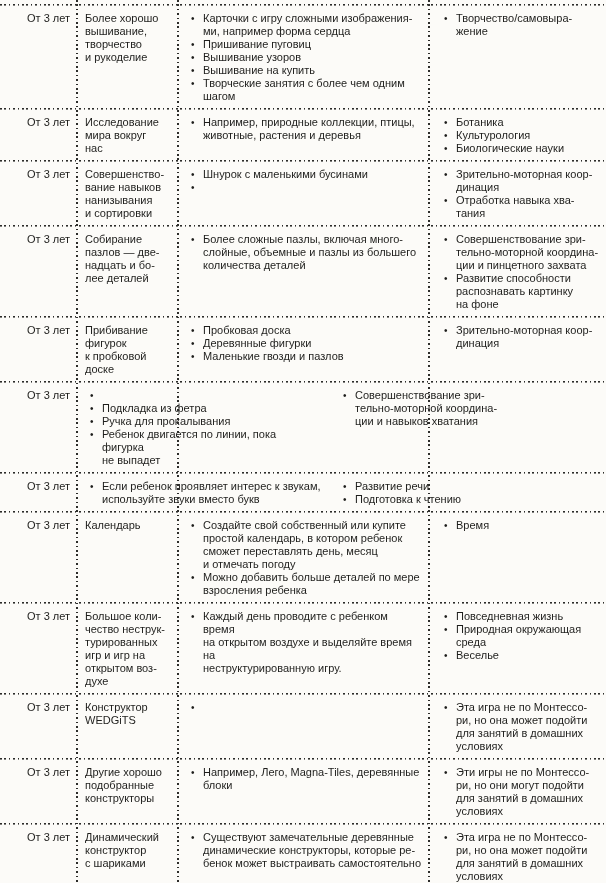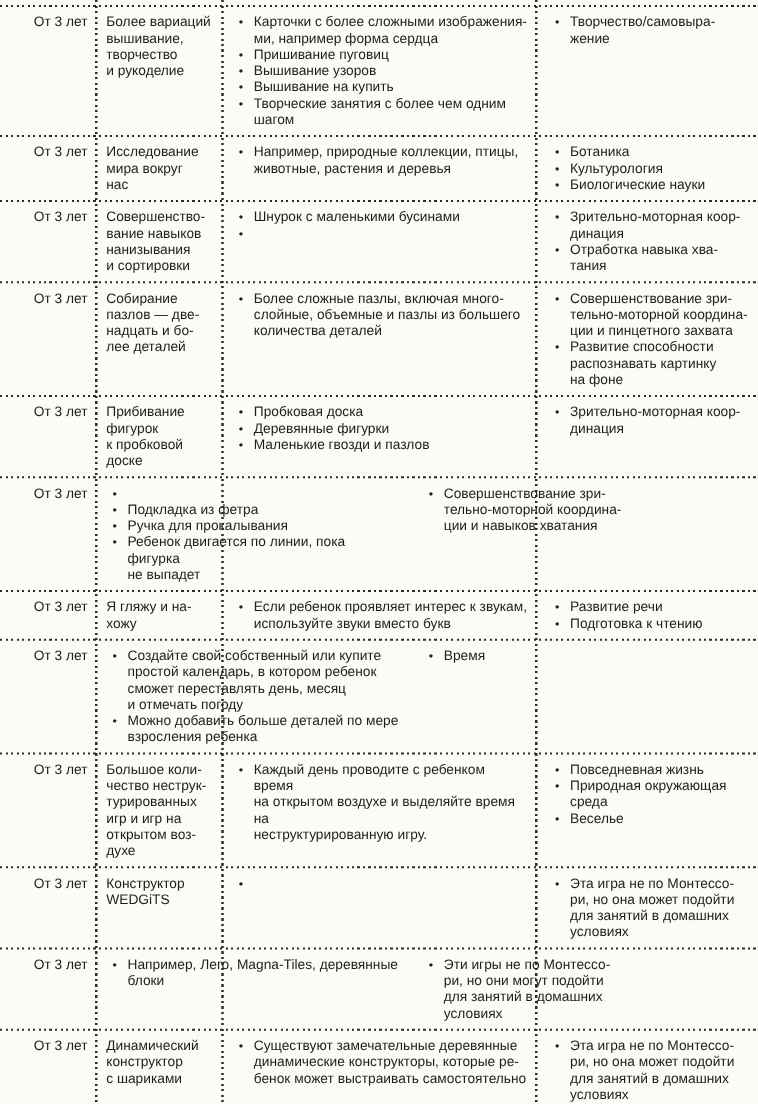--- a/index.html
+++ b/index.html
@@ -67,29 +67,29 @@
 </head>
 <body>
 
 <div class="table">
   <div class="vline v1"></div>
   <div class="vline v2"></div>
   <div class="vline v3"></div>
   <div id="rows">
       <div class="row">
         <div class="cell c-age"><span class="txt">От 3 лет</span></div>
-        <div class="cell c-act"><span class="txt">Более вариаций
+        <div class="cell c-act"><span class="txt">Более хорошо
 вышивание,
 творчество
 и рукоделие</span></div>
         <div class="cell c-desc">
           <ul class="blist">
             <li>
               <span class="b">•</span>
-              <span class="txt">Карточки с более сложными изображения-
+              <span class="txt">Карточки с игру сложными изображения-
 ми, например форма сердца</span>
             </li>
             <li>
               <span class="b">•</span>
               <span class="txt">Пришивание пуговиц</span>
             </li>
             <li>
               <span class="b">•</span>
               <span class="txt">Вышивание узоров</span>
             </li>
@@ -270,22 +270,20 @@
               <span class="b">•</span>
               <span class="txt">Совершенствование зри-
 тельно-моторной координа-
 ции и навыков хватания</span>
             </li>
           </ul>
         </div>
       </div>
       <div class="row">
         <div class="cell c-age"><span class="txt">От 3 лет</span></div>
-        <div class="cell c-act"><span class="txt">Я гляжу и на-
-хожу</span></div>
         <div class="cell c-desc">
           <ul class="blist">
             <li>
               <span class="b">•</span>
               <span class="txt">Если ребенок проявляет интерес к звукам,
 используйте звуки вместо букв</span>
             </li>
           </ul>
         </div>
         <div class="cell c-skill">
@@ -296,20 +294,21 @@
             </li>
             <li>
               <span class="b">•</span>
               <span class="txt">Подготовка к чтению</span>
             </li>
           </ul>
         </div>
       </div>
       <div class="row">
         <div class="cell c-age"><span class="txt">От 3 лет</span></div>
+        <div class="cell c-act"><span class="txt">Календарь</span></div>
         <div class="cell c-desc">
           <ul class="blist">
             <li>
               <span class="b">•</span>
               <span class="txt">Создайте свой собственный или купите
 простой календарь, в котором ребенок
 сможет переставлять день, месяц
 и отмечать погоду</span>
             </li>
             <li>
@@ -382,20 +381,23 @@
               <span class="txt">Эта игра не по Монтессо-
 ри, но она может подойти
 для занятий в домашних
 условиях</span>
             </li>
           </ul>
         </div>
       </div>
       <div class="row">
         <div class="cell c-age"><span class="txt">От 3 лет</span></div>
+        <div class="cell c-act"><span class="txt">Другие хорошо
+подобранные
+конструкторы</span></div>
         <div class="cell c-desc">
           <ul class="blist">
             <li>
               <span class="b">•</span>
               <span class="txt">Например, Лего, Magna-Tiles, деревянные
 блоки</span>
             </li>
           </ul>
         </div>
         <div class="cell c-skill">

